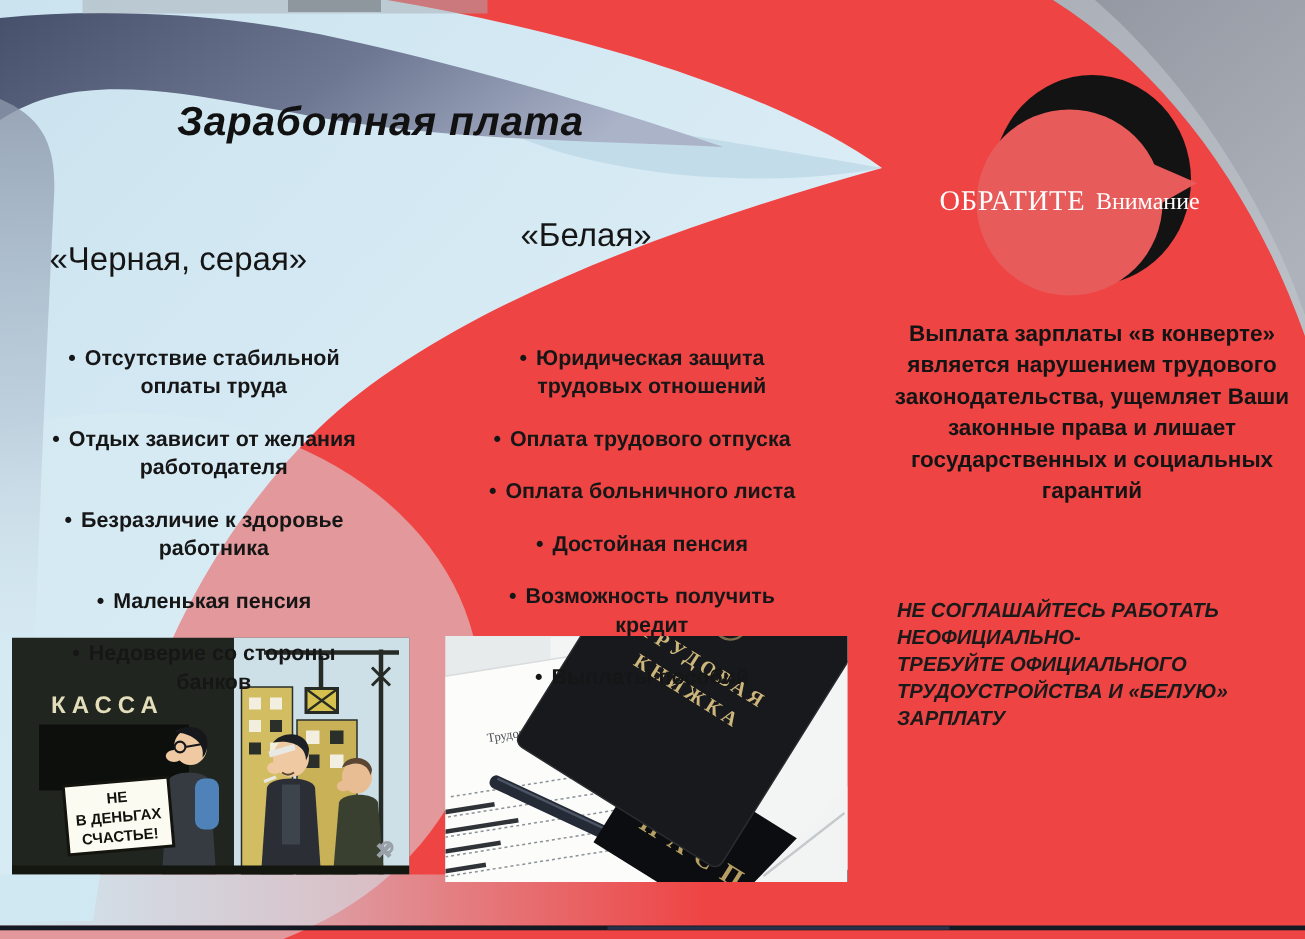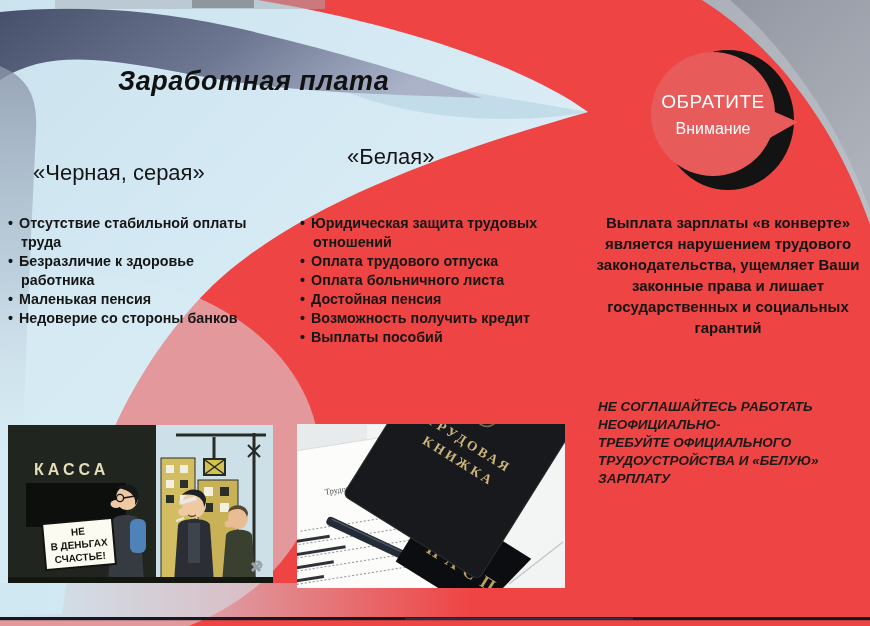--- a/index.html
+++ b/index.html
@@ -12,32 +12,32 @@
     font-size:27px;font-weight:bold;font-style:italic;letter-spacing:.5px;color:#111;}
   
   .col-heading{position:absolute;z-index:3;font-size:22px;font-weight:400;color:#151515;}
   #heading-black{left:33px;top:160px;}
   #heading-white{left:347px;top:144px;}
   
   .blist{position:absolute;z-index:3;margin:0;padding:0;list-style:none;width:256px;
     font-size:14.3px;font-weight:bold;line-height:19px;color:#161616;}
   #list-black{left:8px;top:214px;}
   #list-white{left:300px;top:214px;}
-  .blist li{padding-left:13px;text-indent:-13px;margin:0;}
+  .blist li{padding-left:13px;text-indent:-13px;margin:16px;text-align:center;}
   .blist li::before{content:"•";margin-right:6px;}
   
   .notice{position:absolute;left:589px;top:212px;width:278px;z-index:3;
     text-align:center;font-size:15px;font-weight:bold;line-height:21px;color:#141414;}
   .slogan{position:absolute;left:598px;top:398px;width:262px;z-index:3;
     text-align:left;font-size:13.5px;font-weight:bold;font-style:italic;line-height:18px;color:#1a1a1a;}
   
   .badge{position:absolute;left:640px;top:44px;width:170px;height:155px;z-index:3;}
   .badge-ring{position:absolute;left:22px;top:6px;width:132px;height:140px;border-radius:50%;background:#131313;}
-  .badge-red{position:absolute;left:11px;top:8px;width:124px;height:124px;border-radius:50%;background:#e85b5b;
-    display:flex;flex-direction:column;align-items:center;justify-content:center;gap:7px;color:#fff;}
+  .badge-red{position:absolute;left:11px;top:29px;width:124px;height:124px;border-radius:50%;background:#e85b5b;
+    display:flex;flex-direction:row;align-items:center;justify-content:center;gap:7px;color:#fff;font-family:Liberation Serif, serif;}
   .badge-red .l1{font-size:19px;letter-spacing:.5px;}
   .badge-red .l2{font-size:16px;}
   .badge-tail{position:absolute;left:128px;top:65px;width:0;height:0;
     border-left:30px solid #e85b5b;border-top:13px solid transparent;border-bottom:17px solid transparent;}
 </style>
 </head>
 <body>
 
 <div id="page">
 
@@ -98,20 +98,21 @@
       <div class="l1">ОБРАТИТЕ</div>
       <div class="l2">Внимание</div>
     </div>
   </div>
 
   <div id="heading-black" class="col-heading">«Черная, серая»</div>
   <div id="heading-white" class="col-heading">«Белая»</div>
 
   <ul id="list-black" class="blist">
     <li>Отсутствие стабильной оплаты труда</li>
+    <li>Отдых зависит от желания работодателя</li>
     <li>Безразличие к здоровье работника</li>
     <li>Маленькая пенсия</li>
     <li>Недоверие со стороны банков</li>
   </ul>
 
   <ul id="list-white" class="blist">
     <li>Юридическая защита трудовых отношений</li>
     <li>Оплата трудового отпуска</li>
     <li>Оплата больничного листа</li>
     <li>Достойная пенсия</li>

